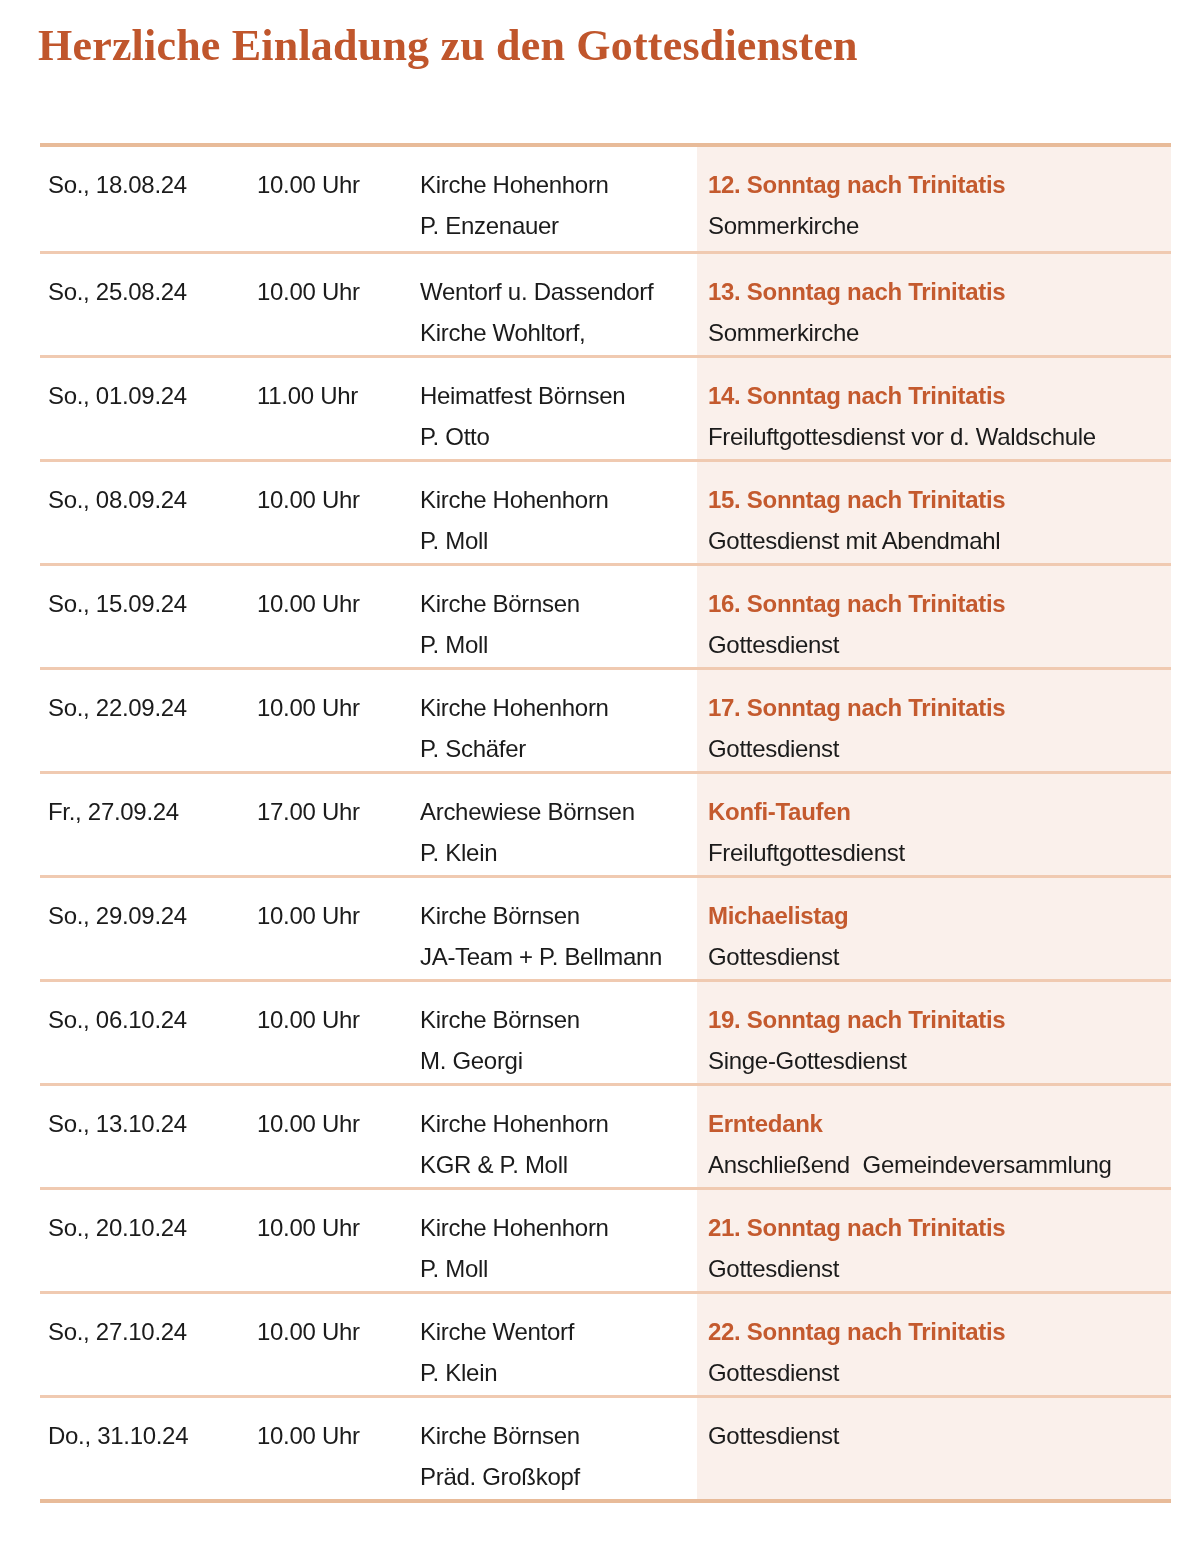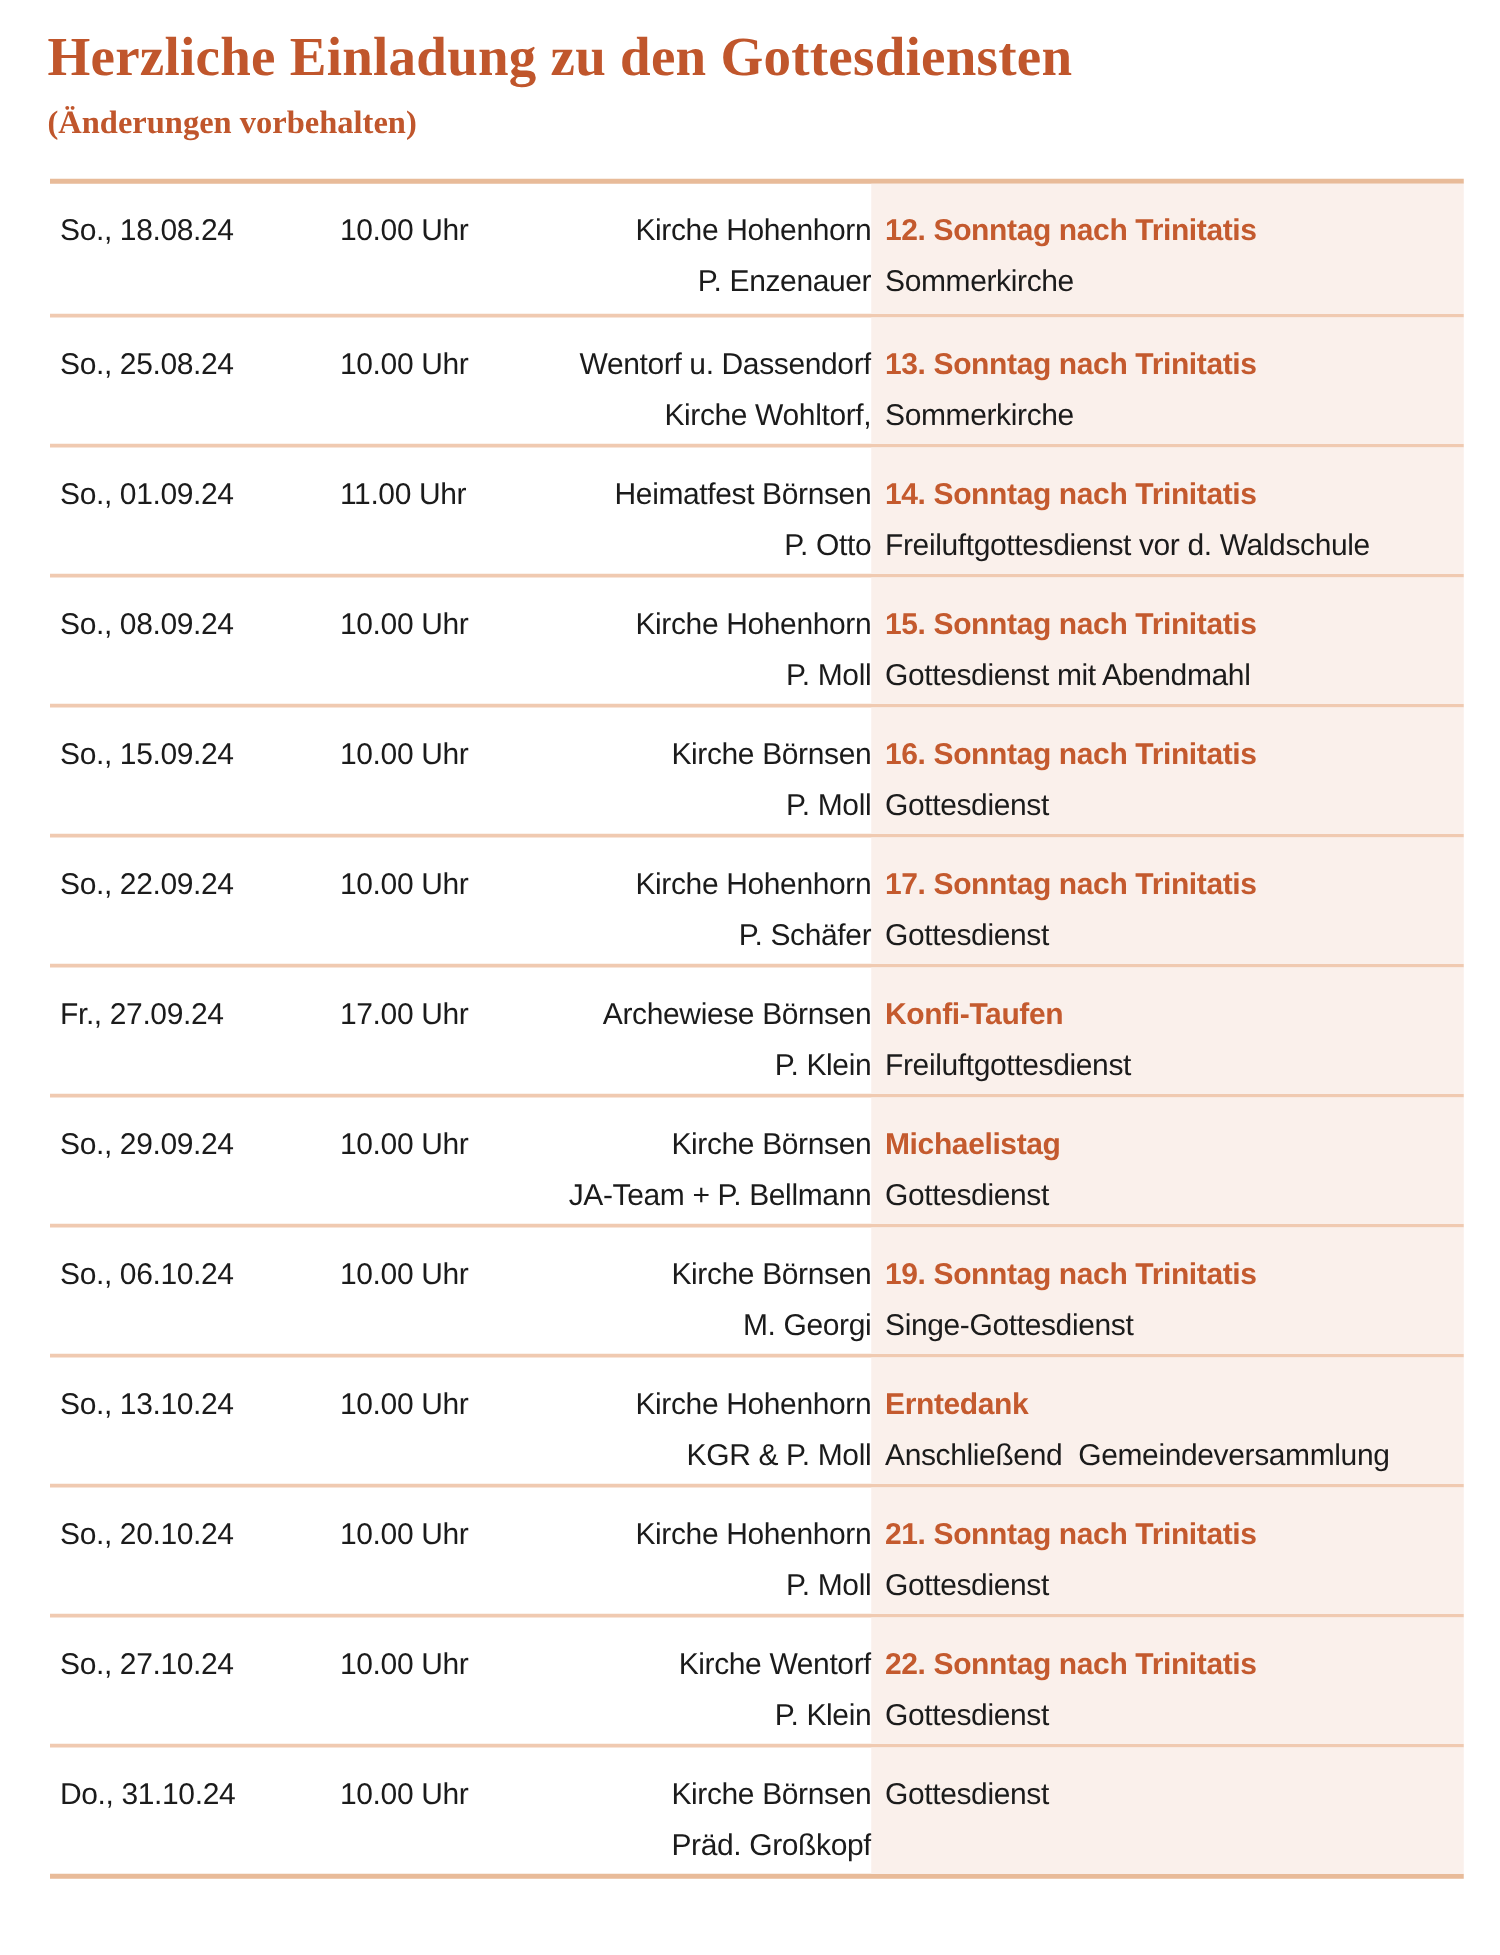--- a/index.html
+++ b/index.html
@@ -57,38 +57,37 @@
   .row + .row { border-top: 3px solid var(--divider); }
 
   .cell {
     padding-top: 17px;
     font-size: 24px;
     line-height: 41px;
     letter-spacing: -0.3px;
   }
   .cell .line { white-space: pre; }
   .cell-date { padding-left: 8px; }
-  .cell-time { padding-left: 0; margin-left: 15px; }
-  .cell-location { padding-left: 0; text-align: right; }
+  .cell-time { padding-left: 0; }
+  .cell-location { padding-left: 0; }
   .cell-occasion {
     background: var(--row-bg);
     padding-left: 11px;
   }
   .occasion-title {
     font-weight: 700;
     color: var(--head-color);
   }
 </style>
 </head>
 <body>
 
 <div class="page">
   <div class="header">
     <h1 class="title">Herzliche Einladung zu den Gottesdiensten</h1>
-    <div class="subtitle">(Änderungen vorbehalten)</div>
   </div>
 
   <div class="service-table" id="service-table">
   <div class="row">
     <div class="cell cell-date">
       <div class="line">So., 18.08.24</div>
     </div>
     <div class="cell cell-time">
       <div class="line">10.00 Uhr</div>
     </div>

